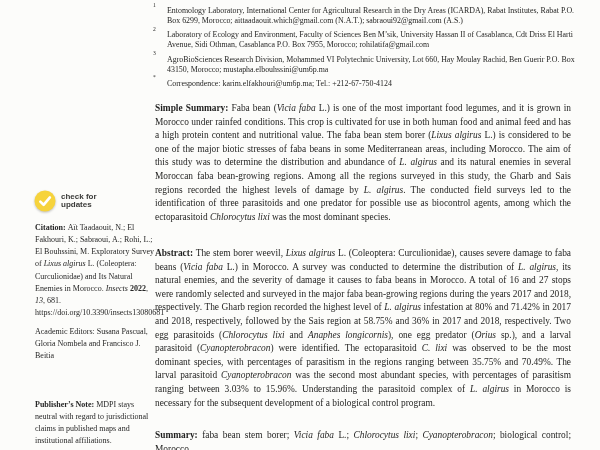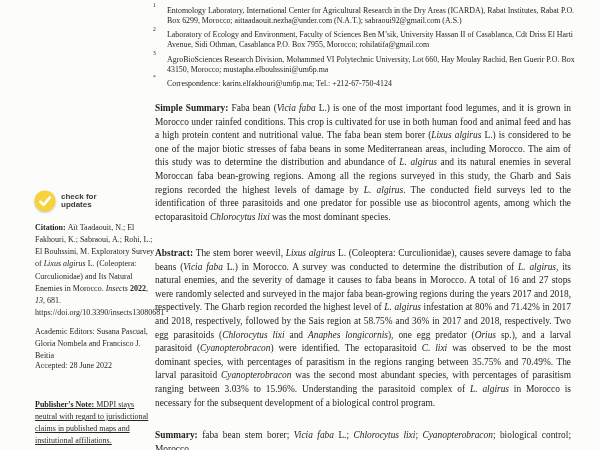--- a/index.html
+++ b/index.html
@@ -19,21 +19,21 @@
   }
   .badge-disc { width: 22px; height: 22px; display: block; filter: drop-shadow(0 1px 1px rgba(0,0,0,.25)); }
   .badge-text {
     font-family: "Liberation Sans", "DejaVu Sans", sans-serif;
     font-weight: bold; font-size: 8px; line-height: 8.5px; color: #3a3a38;
     display: flex; flex-direction: column;
   }
   .cite     { top: 222px; }
   .editors  { top: 326px; }
   .dates    { top: 360px; line-height: 12.4px; }
-  .pubnote  { top: 399px; text-decoration: underline; }
+  .pubnote  { top: 399px; }
   .sidebar-block p, p.sidebar-block { margin: 0; }
 
   
   .content { position: absolute; left: 153px; top: 0; width: 431px; }
   .affs { position: absolute; top: 2px; left: 0; width: 431px; font-size: 7.9px; line-height: 10.35px; }
   .aff { padding-left: 14px; text-indent: -14px; }
   .aff-marker {
     display: inline-block; width: 14px; text-indent: 0;
     font-size: 5.6px; position: relative; top: -2.5px;
   }
@@ -64,32 +64,31 @@
         <span>check for</span>
         <span>updates</span>
       </span>
     </a>
 
     <p class="sidebar-block cite"><span class="b">Citation: </span><span>Aït Taadaouit, N.; El Fakhouri, K.; Sabraoui, A.; Rohi, L.; El Bouhssini, M. Exploratory Survey of </span><span class="i">Lixus algirus</span><span> L. (Coleoptera: Curculionidae) and Its Natural Enemies in Morocco. </span><span class="i">Insects </span><span class="b">2022</span><span>, </span><span class="i">13</span><span>, 681. https://doi.org/10.3390/insects13080681</span></p>
 
     <p class="sidebar-block editors"><span>Academic Editors: Susana Pascual, Gloria Nombela and Francisco J. Beitia</span></p>
 
     <div class="sidebar-block dates">
-      <div><span>Accepted:</span> <span>28 June 2022</span></div>
     </div>
 
     <p class="sidebar-block pubnote"><span class="b">Publisher’s Note: </span><span>MDPI stays neutral with regard to jurisdictional claims in published maps and institutional affiliations.</span></p>
 
   </aside>
 
   <main class="content">
 
     <div class="affs">
       <div class="aff">
-        <sup class="aff-marker">1</sup><span>Entomology Laboratory, International Center for Agricultural Research in the Dry Areas (ICARDA), Rabat Institutes, Rabat P.O. Box 6299, Morocco; aittaadaouit.nezha@under.com (N.A.T.); sabraoui92@gmail.com (A.S.)</span>
+        <sup class="aff-marker">1</sup><span>Entomology Laboratory, International Center for Agricultural Research in the Dry Areas (ICARDA), Rabat Institutes, Rabat P.O. Box 6299, Morocco; aittaadaouit.which@gmail.com (N.A.T.); sabraoui92@gmail.com (A.S.)</span>
       </div>
       <div class="aff">
         <sup class="aff-marker">2</sup><span>Laboratory of Ecology and Environment, Faculty of Sciences Ben M’sik, University Hassan II of Casablanca, Cdt Driss El Harti Avenue, Sidi Othman, Casablanca P.O. Box 7955, Morocco; rohilatifa@gmail.com</span>
       </div>
       <div class="aff">
         <sup class="aff-marker">3</sup><span>AgroBioSciences Research Division, Mohammed VI Polytechnic University, Lot 660, Hay Moulay Rachid, Ben Guerir P.O. Box 43150, Morocco; mustapha.elbouhssini@um6p.ma</span>
       </div>
       <div class="aff">
         <sup class="aff-marker">*</sup><span>Correspondence: karim.elfakhouri@um6p.ma; Tel.: +212-67-750-4124</span>
       </div>

